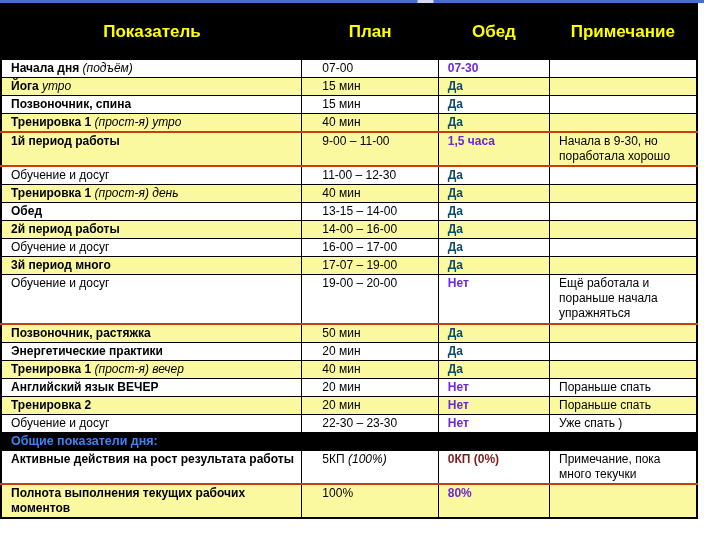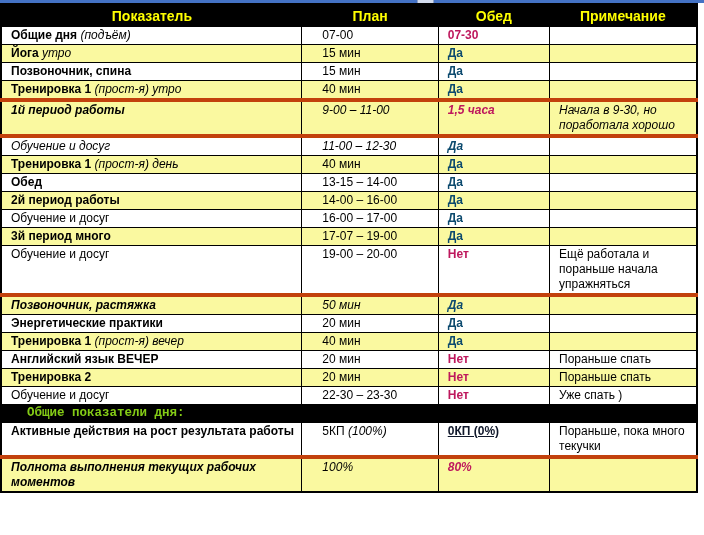--- a/index.html
+++ b/index.html
@@ -13,50 +13,49 @@
   .topstrip{position:absolute;top:0;left:0;width:704px;height:3px;background:#4472C4;}
   .toptab{position:absolute;top:0;left:417px;width:15px;height:6px;background:#d3dced;border:1px solid #8fa0c4;border-top:none;border-radius:0 0 3px 3px;}
   table.sheet{
     position:absolute;top:3px;left:0;
     width:698px;table-layout:fixed;
     border-collapse:collapse;
     border:2px solid #000;
   }
   thead th{
     background:#000;color:#FFFF00;
-    font-size:14px;font-weight:bold;
-    height:19px;padding:1px 0;text-align:center;
+    font-size:17px;font-weight:bold;
+    height:19px;padding:17px 0;text-align:center;
     border:none;
   }
   tbody td{
     border:1px solid #000;
     font-size:12px;line-height:15px;
     padding:1px 4px 1px 9px;
     vertical-align:top;color:#000;
     overflow:hidden;
   }
   tr{height:18px;}
   tr.h32{height:32px;} tr.h49{height:49px;} tr.h31{height:31px;margin-top:34px;}
   tr.yellow td{background:#FAF9A0;}
   tr.white td{background:#ffffff;}
-  tr.thick td{border-top:4px solid #c2410c;font-style:italic;}
+  tr.thick td{border-top:2px solid #c2410c;}
   td.ind{font-weight:bold;}
   tr.plain td.ind{font-weight:normal;}
   td.plan{padding-left:20px;font-weight:normal;}
   td.fact{font-weight:bold;}
   td.note{font-weight:normal;}
   .it{font-style:italic;font-weight:normal;}
-  td[data-color="red"]{color:#be185d;}
+  td[data-color="red"]{color:#6d28d9;}
   td[data-color="green"]{color:#0c4a6e;}
-  td[data-color="blue"]{color:#0f172a;text-decoration:underline;}
+  td[data-color="blue"]{color:#7f1d1d;}
   tr.band td{
-    background:#000;color:#84cc16;font-weight:bold;
-    font-size:12.5px;padding-left:25px;border:1px solid #000;
+    background:#000;color:#3b82f6;font-weight:bold;
+    font-size:12.5px;padding-left:9px;border:1px solid #000;
     vertical-align:middle;
-    font-family:Liberation Mono, monospace;
   }
 </style>
 </head>
 <body>
 
 <div class="screen">
   <div class="topstrip"></div>
   <div class="toptab"></div>
 
   <table class="sheet">
@@ -69,21 +68,21 @@
     <thead>
       <tr>
         <th>Показатель</th>
         <th>План</th>
         <th>Обед</th>
         <th>Примечание</th>
       </tr>
     </thead>
     <tbody>
       <tr class="white">
-        <td class="ind"><span>Общие дня</span> <span class="it">(подъём)</span></td>
+        <td class="ind"><span>Начала дня</span> <span class="it">(подъём)</span></td>
         <td class="plan">07-00</td>
         <td class="fact" data-color="red">07-30</td>
         <td class="note"></td>
       </tr>
       <tr class="yellow">
         <td class="ind"><span>Йога</span> <span class="it">утро</span></td>
         <td class="plan">15 мин</td>
         <td class="fact" data-color="green">Да</td>
         <td class="note"></td>
       </tr>
@@ -185,21 +184,21 @@
       </tr>
 
       <tr class="band">
         <td colspan="4">Общие показатели  дня:</td>
       </tr>
 
       <tr class="white h31">
         <td class="ind"><span>Активные  действия  на рост результата  работы</span></td>
         <td class="plan"><span>5КП</span> <span class="it">(100%)</span></td>
         <td class="fact" data-color="blue">0КП (0%)</td>
-        <td class="note">Пораньше, пока много текучки</td>
+        <td class="note">Примечание, пока много текучки</td>
       </tr>
       <tr class="yellow thick">
         <td class="ind"><span>Полнота  выполнения  текущих  рабочих  моментов</span></td>
         <td class="plan">100%</td>
         <td class="fact" data-color="red">80%</td>
         <td class="note"></td>
       </tr>
 
     </tbody>
   </table>

